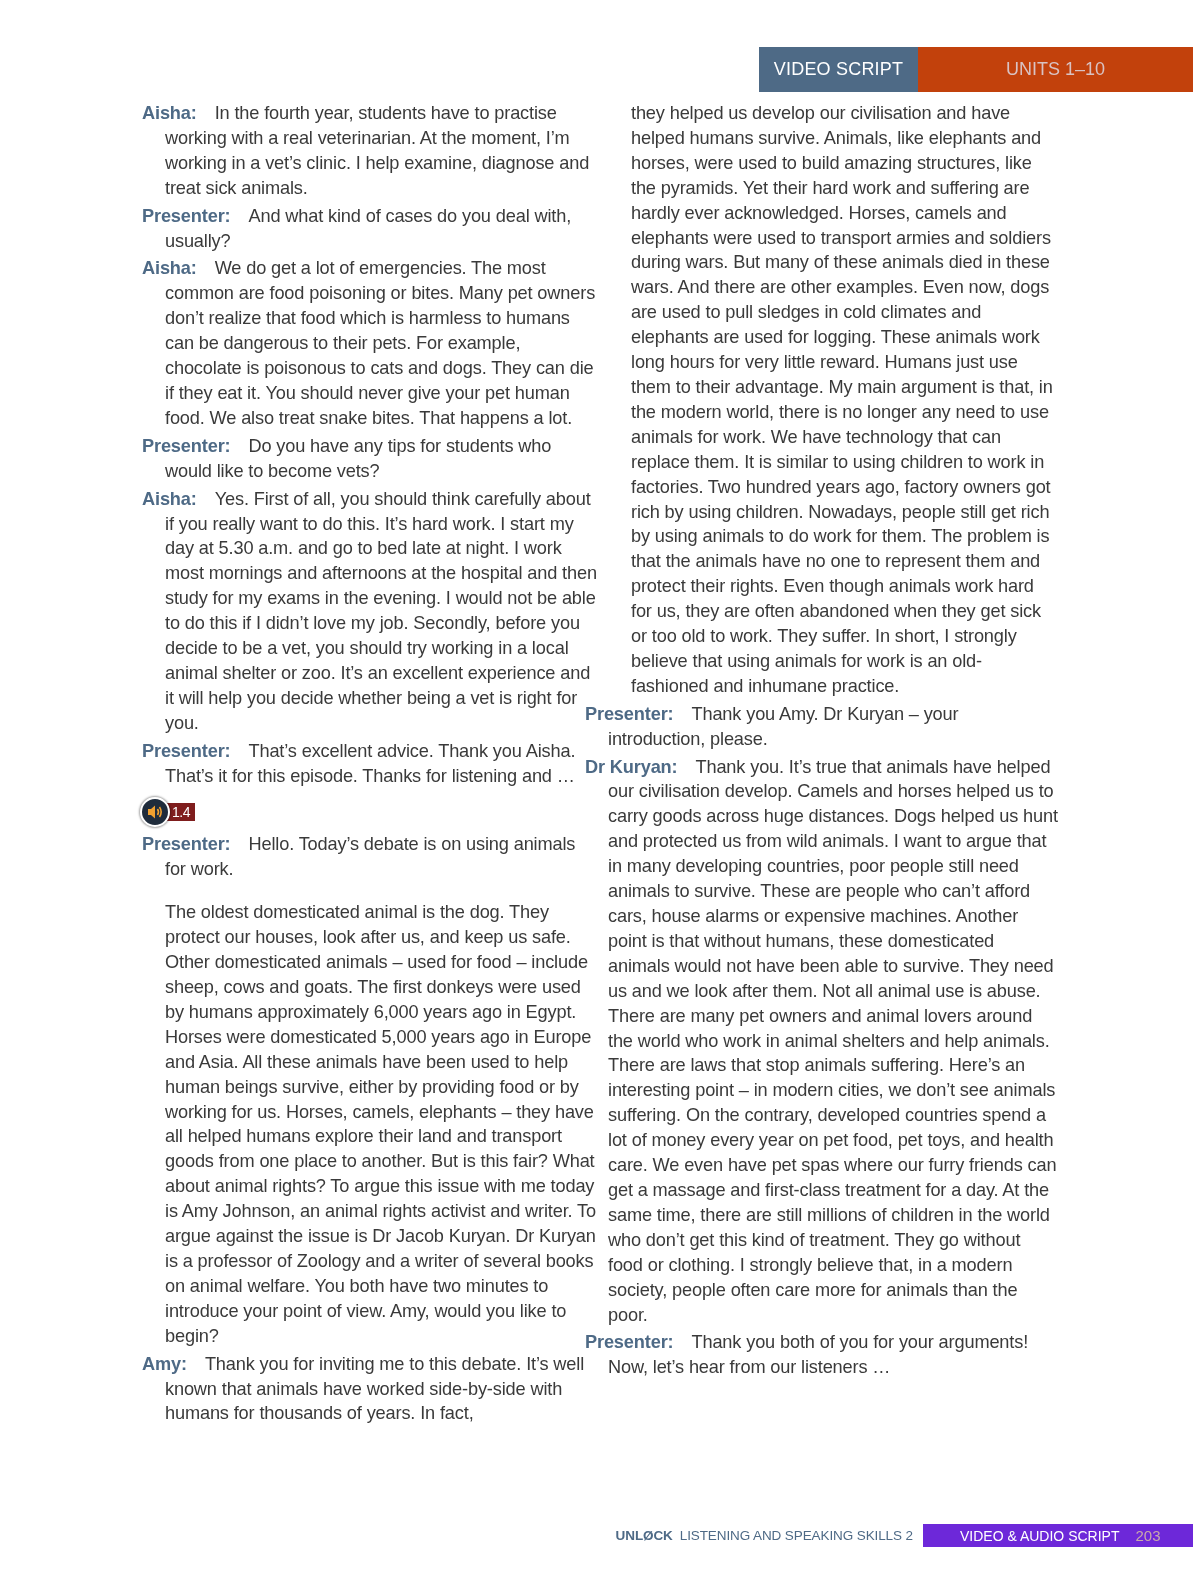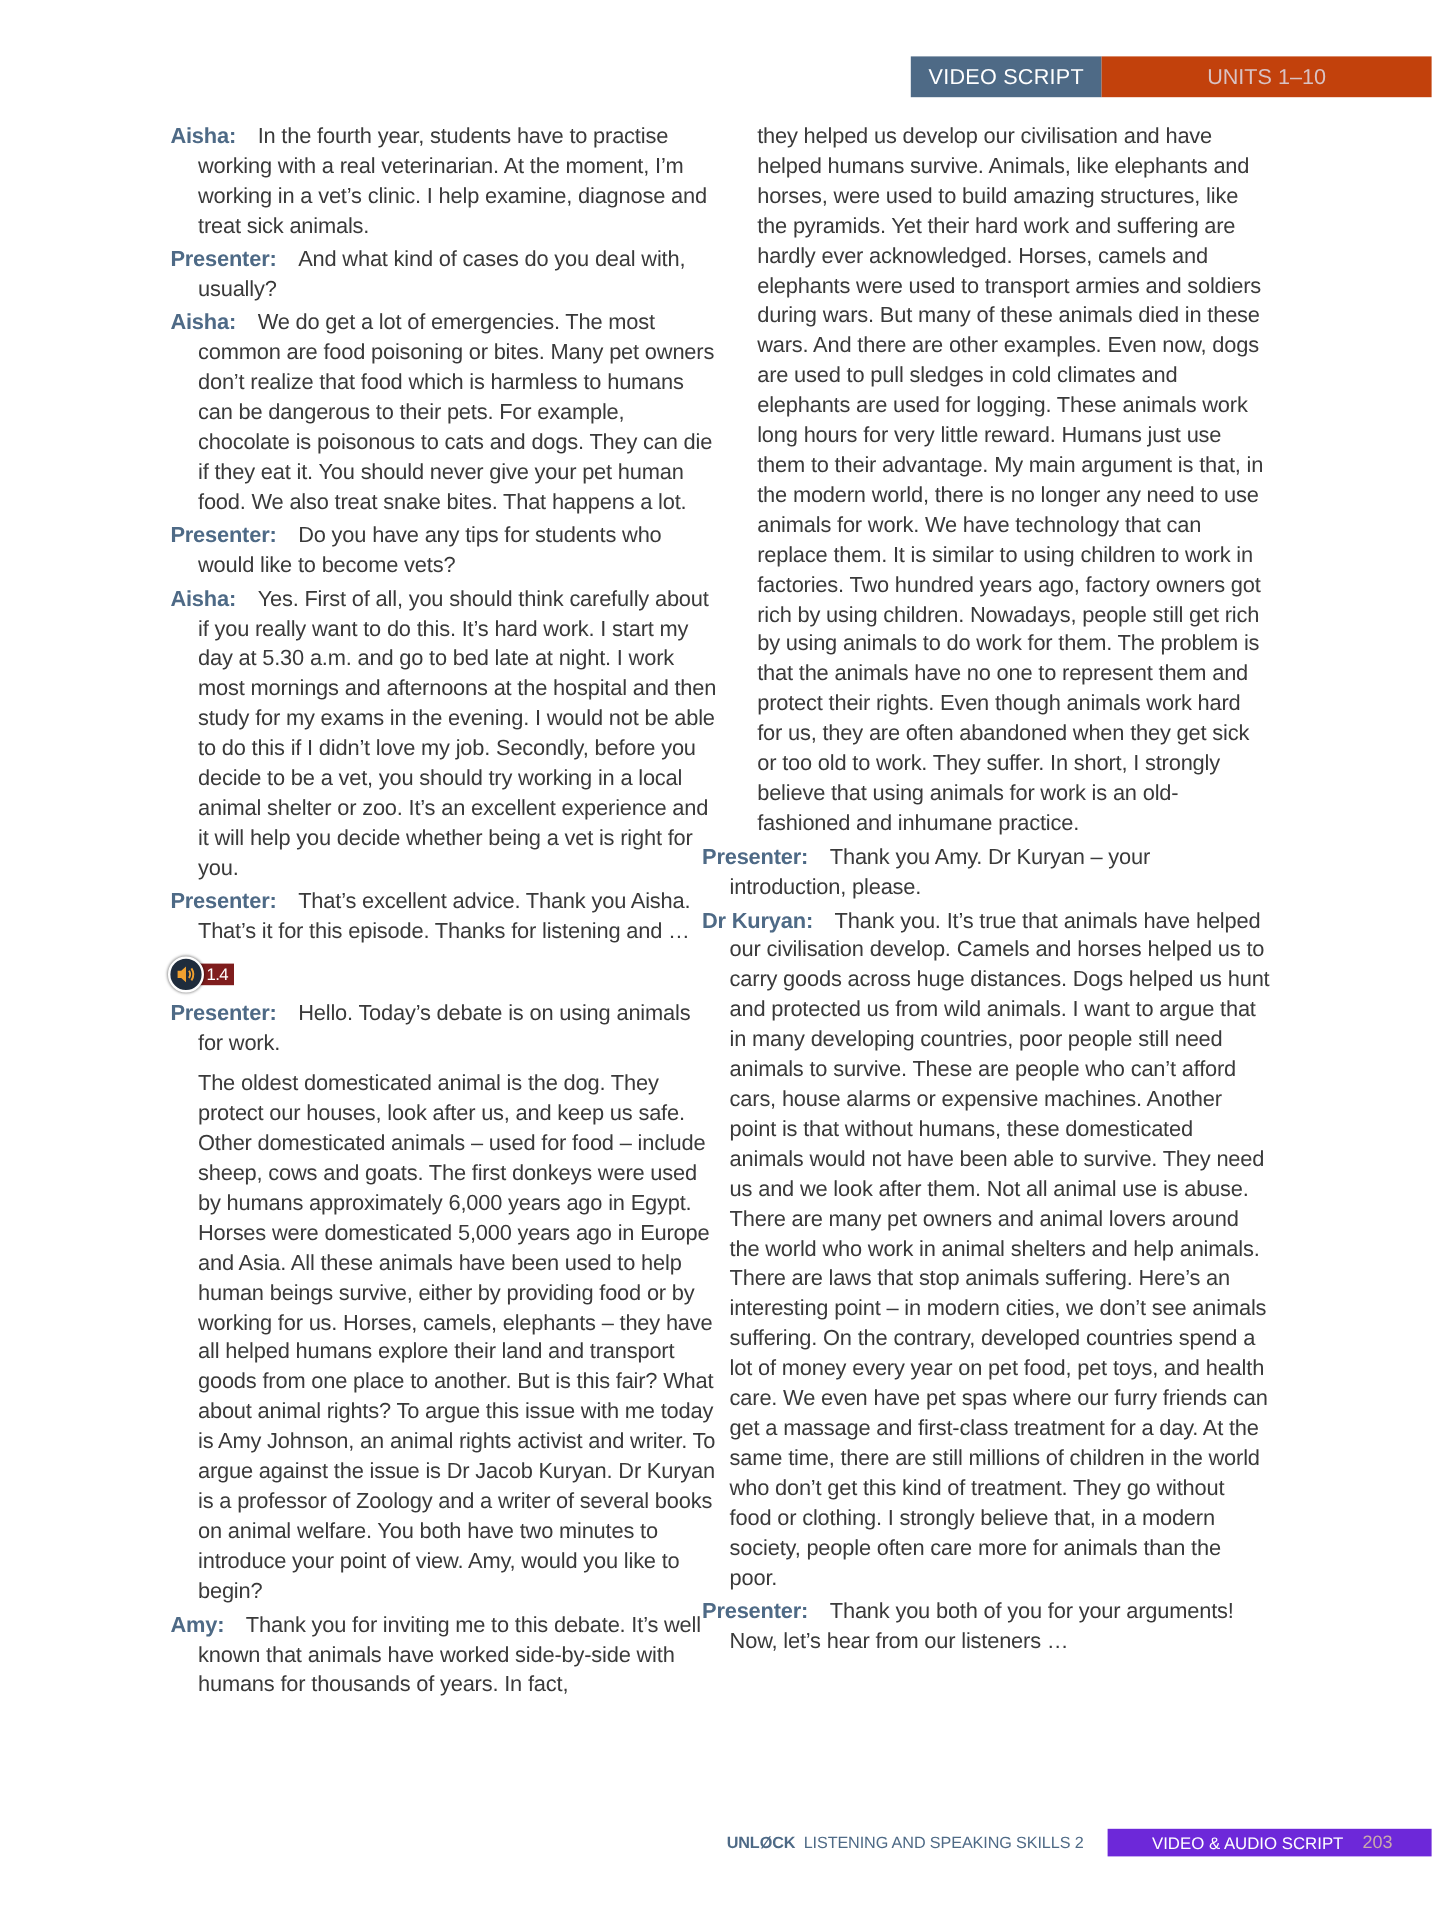--- a/index.html
+++ b/index.html
@@ -1,20 +1,20 @@
 <!DOCTYPE html>
 <html><head>
 <meta charset="utf-8">
 <style>
   html, body { margin: 0; padding: 0; background: #ffffff; }
   body { width: 1193px; height: 1595px; position: relative; overflow: hidden;
          font-family: "Liberation Sans", "DejaVu Sans", sans-serif; color: #3a3a3a; }
 
   
-  .hdr { position: absolute; top: 47px; left: 759px; right: 0; height: 34px; display: flex; }
+  .hdr { position: absolute; top: 47px; left: 759px; right: 0; height: 45px; display: flex; }
   .hdr-a { width: 159px; background: #4e6a86; color: #ffffff; font-size: 18px;
            display: flex; align-items: center; justify-content: center; letter-spacing: 0.2px; }
   .hdr-b { flex: 1; background: #c2410c; color: #d9c2c3; font-size: 18px;
            display: flex; align-items: center; justify-content: center; }
 
   
   .col { position: absolute; top: 101px; font-size: 18.2px; line-height: 24.9px; letter-spacing: -0.15px; }
   .col-left { left: 142px; width: 455px; }
   .col-right { left: 608px; width: 450px; }
 
@@ -24,21 +24,21 @@
 
   .audio { display: flex; align-items: center; height: 28px; margin: 10px 0 6px -2px; }
   .audio-btn { width: 26px; height: 26px; border-radius: 50%; background: #1f2c3c;
                border: 2px solid #ffffff; box-shadow: 0 0 2px 1px rgba(0,0,0,0.35);
                display: flex; align-items: center; justify-content: center; position: relative; z-index: 2; }
   .audio-num { background: #7f1d1d; color: #ffffff; font-size: 14px; line-height: 18px;
                padding: 0 5px 0 8px; margin-left: -6px; letter-spacing: -0.5px; }
 
   
   .ftr { position: absolute; top: 1524px; left: 600px; right: 0; height: 23px; display: flex; align-items: center; }
-  .ftr-left { width: 323px; display: flex; align-items: center; justify-content: flex-end; padding-right: 20px;
+  .ftr-left { width: 323px; display: flex; align-items: center; justify-content: flex-end; padding-right: 10px;
               box-sizing: border-box; color: #4e6a86; font-size: 13.5px; letter-spacing: -0.1px; }
   .ftr-logo { font-weight: bold; margin-right: 7px; color: #4e6a86; }
   .ftr-right { flex: 1; background: #6d28d9; height: 23px; display: flex; align-items: center;
                padding-left: 37px; color: #ffffff; font-size: 14px; }
   .ftr-page { color: #c9a9ab; margin-left: 16px; font-size: 15px; }
 </style>
 </head>
 <body>
 
 <div class="hdr">
@@ -58,21 +58,21 @@
     <span class="audio-btn">
       <svg width="18" height="16" viewBox="0 0 18 16">
         <path d="M2 5 H5 L9 1.5 V14.5 L5 11 H2 Z" fill="#f0a030"></path>
         <path d="M11.5 5 Q13.5 8 11.5 11" stroke="#f0a030" stroke-width="1.6" fill="none"></path>
         <path d="M13.5 3 Q16.8 8 13.5 13" stroke="#f0a030" stroke-width="1.6" fill="none"></path>
       </svg>
     </span>
     <span class="audio-num">1.4</span>
   </div>
 
-  <p class="para" style="margin-bottom:8px"><span class="speaker">Presenter:</span><span>Hello. Today’s debate is on using animals for work.</span></p>
+  <p class="para" style="margin-bottom:18px"><span class="speaker">Presenter:</span><span>Hello. Today’s debate is on using animals for work.</span></p>
   <p class="para cont"><span>The oldest domesticated animal is the dog. They protect our houses, look after us, and keep us safe. Other domesticated animals – used for food – include sheep, cows and goats. The first donkeys were used by humans approximately 6,000 years ago in Egypt. Horses were domesticated 5,000 years ago in Europe and Asia. All these animals have been used to help human beings survive, either by providing food or by working for us. Horses, camels, elephants – they have all helped humans explore their land and transport goods from one place to another. But is this fair? What about animal rights? To argue this issue with me today is Amy Johnson, an animal rights activist and writer. To argue against the issue is Dr Jacob Kuryan. Dr Kuryan is a professor of Zoology and a writer of several books on animal welfare. You both have two minutes to introduce your point of view. Amy, would you like to begin?</span></p>
   <p class="para"><span class="speaker">Amy:</span><span>Thank you for inviting me to this debate. It’s well known that animals have worked side-by-side with humans for thousands of years. In fact,</span></p>
 </div>
 
 <div class="col col-right">
   <p class="para cont"><span>they helped us develop our civilisation and have helped humans survive. Animals, like elephants and horses, were used to build amazing structures, like the pyramids. Yet their hard work and suffering are hardly ever acknowledged. Horses, camels and elephants were used to transport armies and soldiers during wars. But many of these animals died in these wars. And there are other examples. Even now, dogs are used to pull sledges in cold climates and elephants are used for logging. These animals work long hours for very little reward. Humans just use them to their advantage. My main argument is that, in the modern world, there is no longer any need to use animals for work. We have technology that can replace them. It is similar to using children to work in factories. Two hundred years ago, factory owners got rich by using children. Nowadays, people still get rich by using animals to do work for them. The problem is that the animals have no one to represent them and protect their rights. Even though animals work hard for us, they are often abandoned when they get sick or too old to work. They suffer. In short, I strongly believe that using animals for work is an old-fashioned and inhumane practice.</span></p>
   <p class="para" style="margin-left:-23px"><span class="speaker">Presenter:</span><span>Thank you Amy. Dr Kuryan – your introduction, please.</span></p>
   <p class="para" style="margin-left:-23px"><span class="speaker">Dr Kuryan:</span><span>Thank you. It’s true that animals have helped our civilisation develop. Camels and horses helped us to carry goods across huge distances. Dogs helped us hunt and protected us from wild animals. I want to argue that in many developing countries, poor people still need animals to survive. These are people who can’t afford cars, house alarms or expensive machines. Another point is that without humans, these domesticated animals would not have been able to survive. They need us and we look after them. Not all animal use is abuse. There are many pet owners and animal lovers around the world who work in animal shelters and help animals. There are laws that stop animals suffering. Here’s an interesting point – in modern cities, we don’t see animals suffering. On the contrary, developed countries spend a lot of money every year on pet food, pet toys, and health care. We even have pet spas where our furry friends can get a massage and first-class treatment for a day. At the same time, there are still millions of children in the world who don’t get this kind of treatment. They go without food or clothing. I strongly believe that, in a modern society, people often care more for animals than the poor.</span></p>
   <p class="para" style="margin-left:-23px"><span class="speaker">Presenter:</span><span>Thank you both of you for your arguments! Now, let’s hear from our listeners …</span></p>
 </div>

